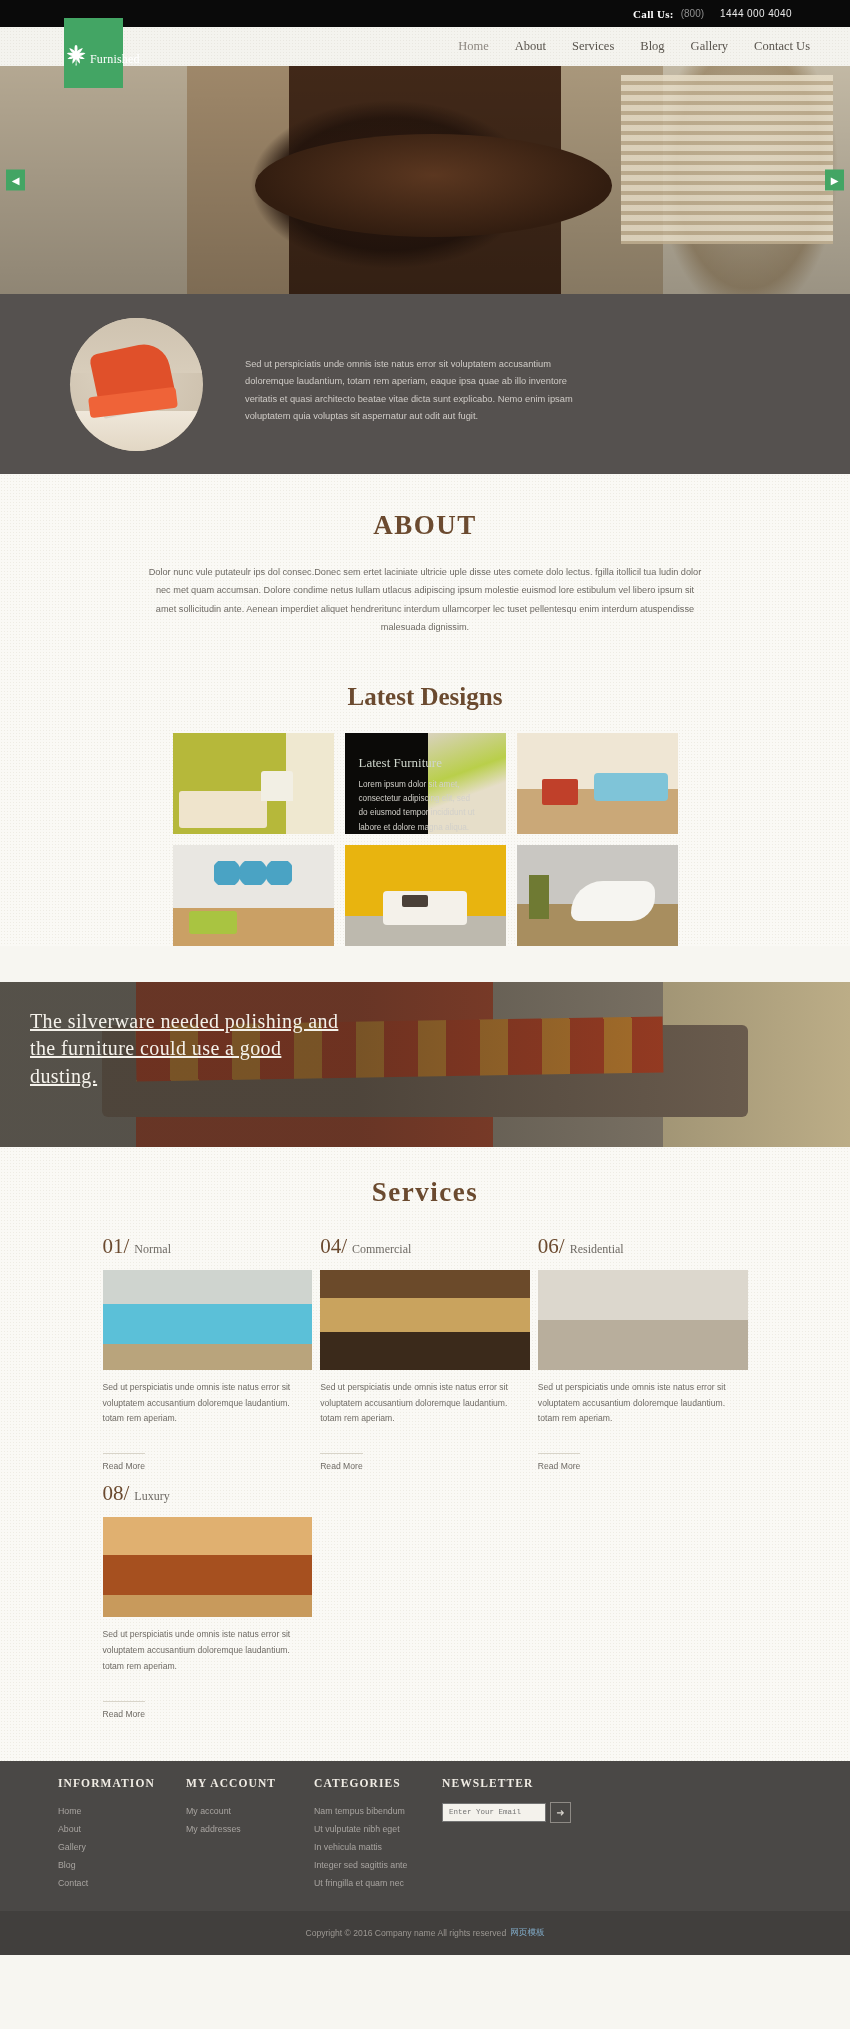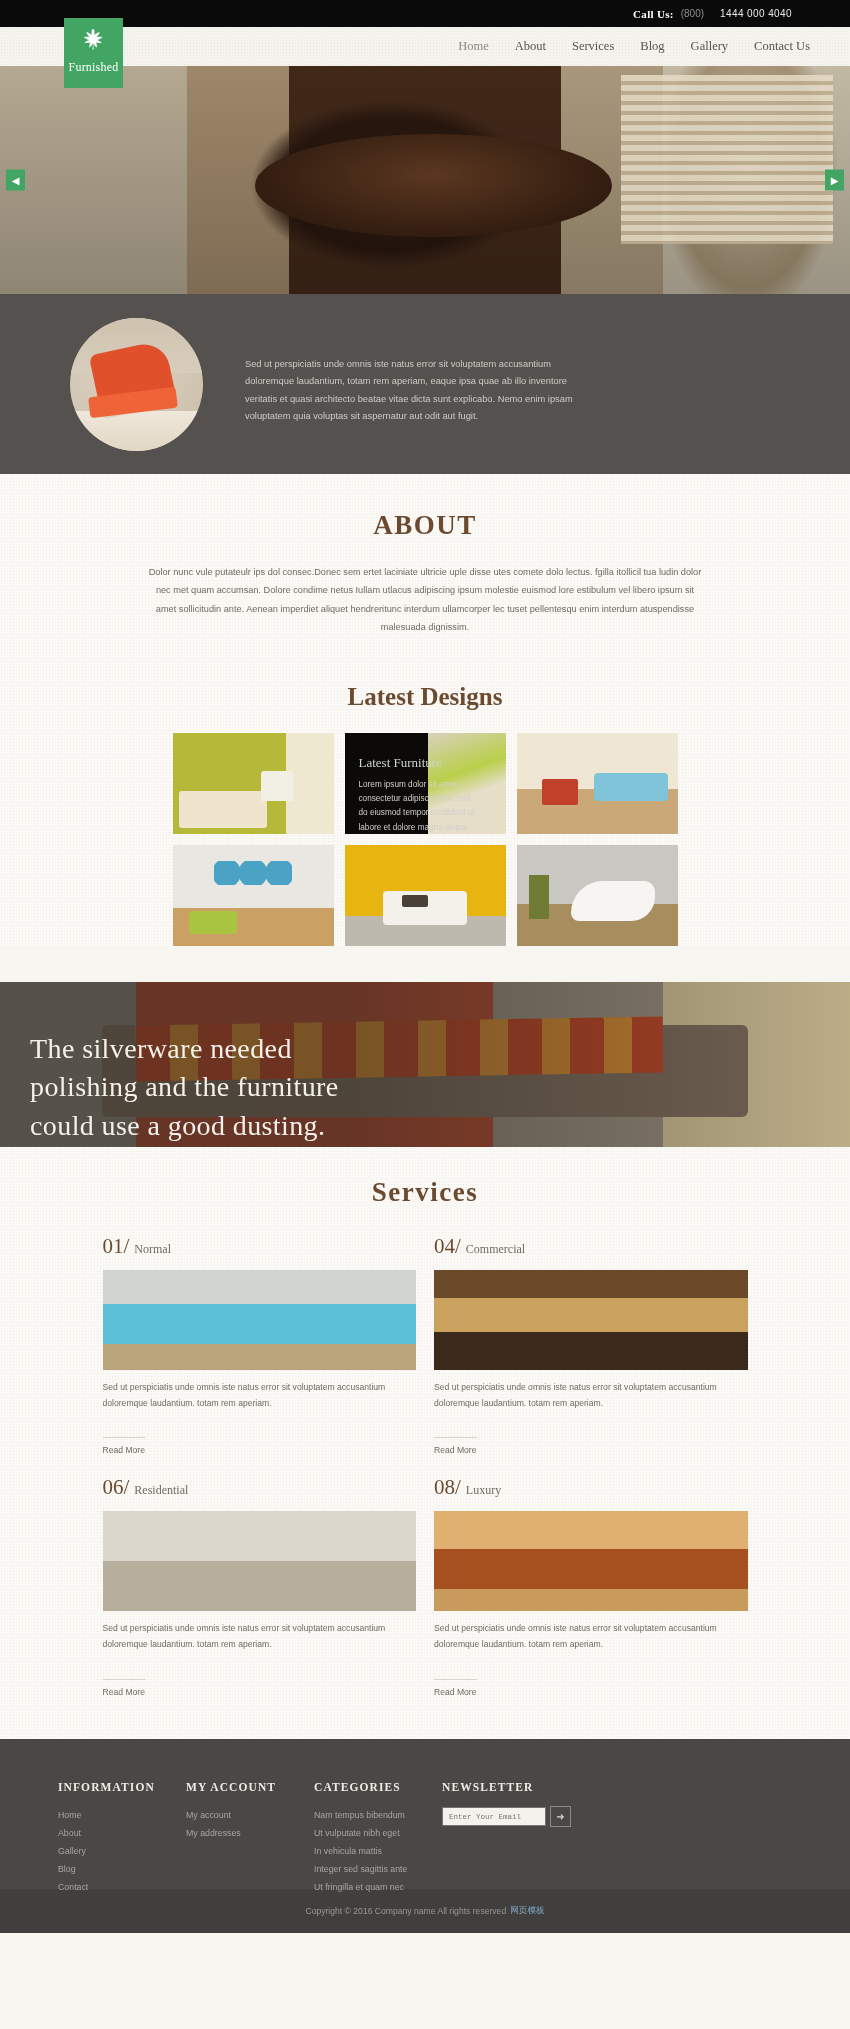--- a/index.html
+++ b/index.html
@@ -8,21 +8,21 @@
   
   .topbar{height:27px;background:#0a0a0a;display:flex;align-items:center;justify-content:flex-end;padding-right:58px;}
   .callus{font-family:"Liberation Serif",serif;font-weight:bold;color:#ffffff;font-size:11px;letter-spacing:.3px;}
   .callcode{color:#8f8f8f;font-size:10px;margin-left:7px;font-family:"Liberation Sans",sans-serif;}
   .callnum{color:#e8e8e8;font-size:10px;margin-left:16px;font-family:"Liberation Sans",sans-serif;letter-spacing:.4px;}
 
   
   .header{height:39px;background:#f4f3ee;position:relative;
      background-image:radial-gradient(#e9e7e0 0.5px,transparent 0.5px);background-size:3px 3px;}
   .logo{position:absolute;left:64px;top:-9px;width:59px;height:70px;background:#43a564;
-        display:flex;flex-direction:column;align-items:center;justify-content:flex-start;padding-top:9px;z-index:5;}
+        display:flex;flex-direction:row;align-items:center;justify-content:flex-start;padding-top:9px;z-index:5;}
   .logo svg{width:26px;height:26px;}
   .logo-text{font-family:"Liberation Serif",serif;color:#ffffff;font-size:12px;margin-top:3px;letter-spacing:.2px;}
   .nav{position:absolute;right:40px;top:0;height:39px;display:flex;align-items:center;gap:26px;}
   .nav a{font-family:"Liberation Serif",serif;font-size:12.5px;color:#58534c;text-decoration:none;}
   .nav a.active{color:#8d8780;}
 
   
   .hero{height:228px;position:relative;overflow:hidden;background:#8a7a63;}
   .hero-img{position:absolute;inset:0;
     background:
@@ -94,41 +94,41 @@
      border-radius:40px 14px 30px 10px;}
   .t6:before{content:"";position:absolute;left:8%;top:30%;width:12%;height:44%;background:#6f7a33;}
 
   
   .parallax{height:165px;margin-top:36px;position:relative;overflow:hidden;
     background:linear-gradient(90deg,#8d867a 0 16%,#b5482a 16% 58%,#9a8f7e 58% 78%,#d8c79a 78% 100%);}
   .parallax .sofa{position:absolute;left:12%;top:26%;width:76%;height:56%;background:#7c6a59;border-radius:6px;}
   .parallax .pillows{position:absolute;left:16%;top:24%;width:62%;height:34%;
      background:repeating-linear-gradient(90deg,#c2401f 0 34px,#d98a2b 34px 62px);transform:rotate(-1deg);}
   .parallax .veil{position:absolute;inset:0;background:linear-gradient(90deg,rgba(40,38,34,.55) 0 42%,rgba(60,55,48,.18) 100%);}
-  .quote{position:absolute;left:30px;top:48px;font-family:"Liberation Serif",serif;color:#f4f1ea;
-     font-size:28px;line-height:1.38;letter-spacing:.4px;max-width:320px;}
+  .quote{position:absolute;left:30px;top:26px;font-family:"Liberation Serif",serif;color:#f4f1ea;
+     font-size:20px;line-height:1.38;letter-spacing:.4px;max-width:320px;text-decoration:underline;}
 
   
   .services{background:#faf9f5;padding:30px 0 40px;
     background-image:radial-gradient(#eeece4 0.5px,transparent 0.5px);background-size:3px 3px;}
-  .svc-grid{width:645px;margin:26px auto 0;display:grid;grid-template-columns:repeat(2,1fr);gap:18px;}
+  .svc-grid{width:645px;margin:26px auto 0;display:grid;grid-template-columns:repeat(3,1fr);gap:8px;}
   .svc-head{display:flex;align-items:baseline;gap:5px;margin-bottom:11px;}
   .svc-num{font-family:"Liberation Serif",serif;font-size:21px;color:#6b4a2f;}
   .svc-name{font-family:"Liberation Serif",serif;font-size:12px;color:#6e6a64;}
   .svc-img{height:100px;margin-bottom:10px;}
   .s1{background:linear-gradient(180deg,#cfd4cf 0 34%,#5bc0d8 34% 74%,#b9a47c 74% 100%);}
   .s2{background:linear-gradient(180deg,#6b4a2a 0 28%,#c9a35e 28% 62%,#3b2a1b 62% 100%);}
   .s3{background:linear-gradient(180deg,#dcd7cd 0 50%,#b8ae9c 50% 100%);}
   .s4{background:linear-gradient(180deg,#e0b070 0 38%,#a6501f 38% 78%,#c89a5c 78% 100%);}
   .svc-p{font-size:8.6px;line-height:1.85;color:#6e6a64;}
   .svc-more{display:inline-block;margin-top:26px;padding-top:7px;border-top:1px solid #d8d4c9;
      font-size:8.6px;color:#6e6a64;text-decoration:none;}
 
   
-  .footer{background:#4a4846;padding:42px 58px 0;height:150px;}
+  .footer{background:#4a4846;padding:16px 58px 0;height:150px;}
   .fcols{display:flex;}
   .fcol{width:128px;}
   .fcol.news{width:auto;}
   .fh{font-family:"Liberation Serif",serif;color:#f0ece4;font-size:11.5px;letter-spacing:1.1px;
      text-transform:uppercase;margin-bottom:13px;font-weight:bold;}
   .fcol a{display:block;color:#a8a4a0;font-size:8.8px;line-height:2.05;text-decoration:none;}
   .news-row{display:flex;align-items:center;}
   .news-input{width:104px;height:19px;background:#f4f2ec;border:1px solid #737373;font-size:7.5px;
      font-family:"Liberation Mono",monospace;padding:0 6px;color:#6e6a64;}
   .news-btn{width:21px;height:21px;background:#4a4846;border:1px solid #8e8a85;color:#d8d4ce;

